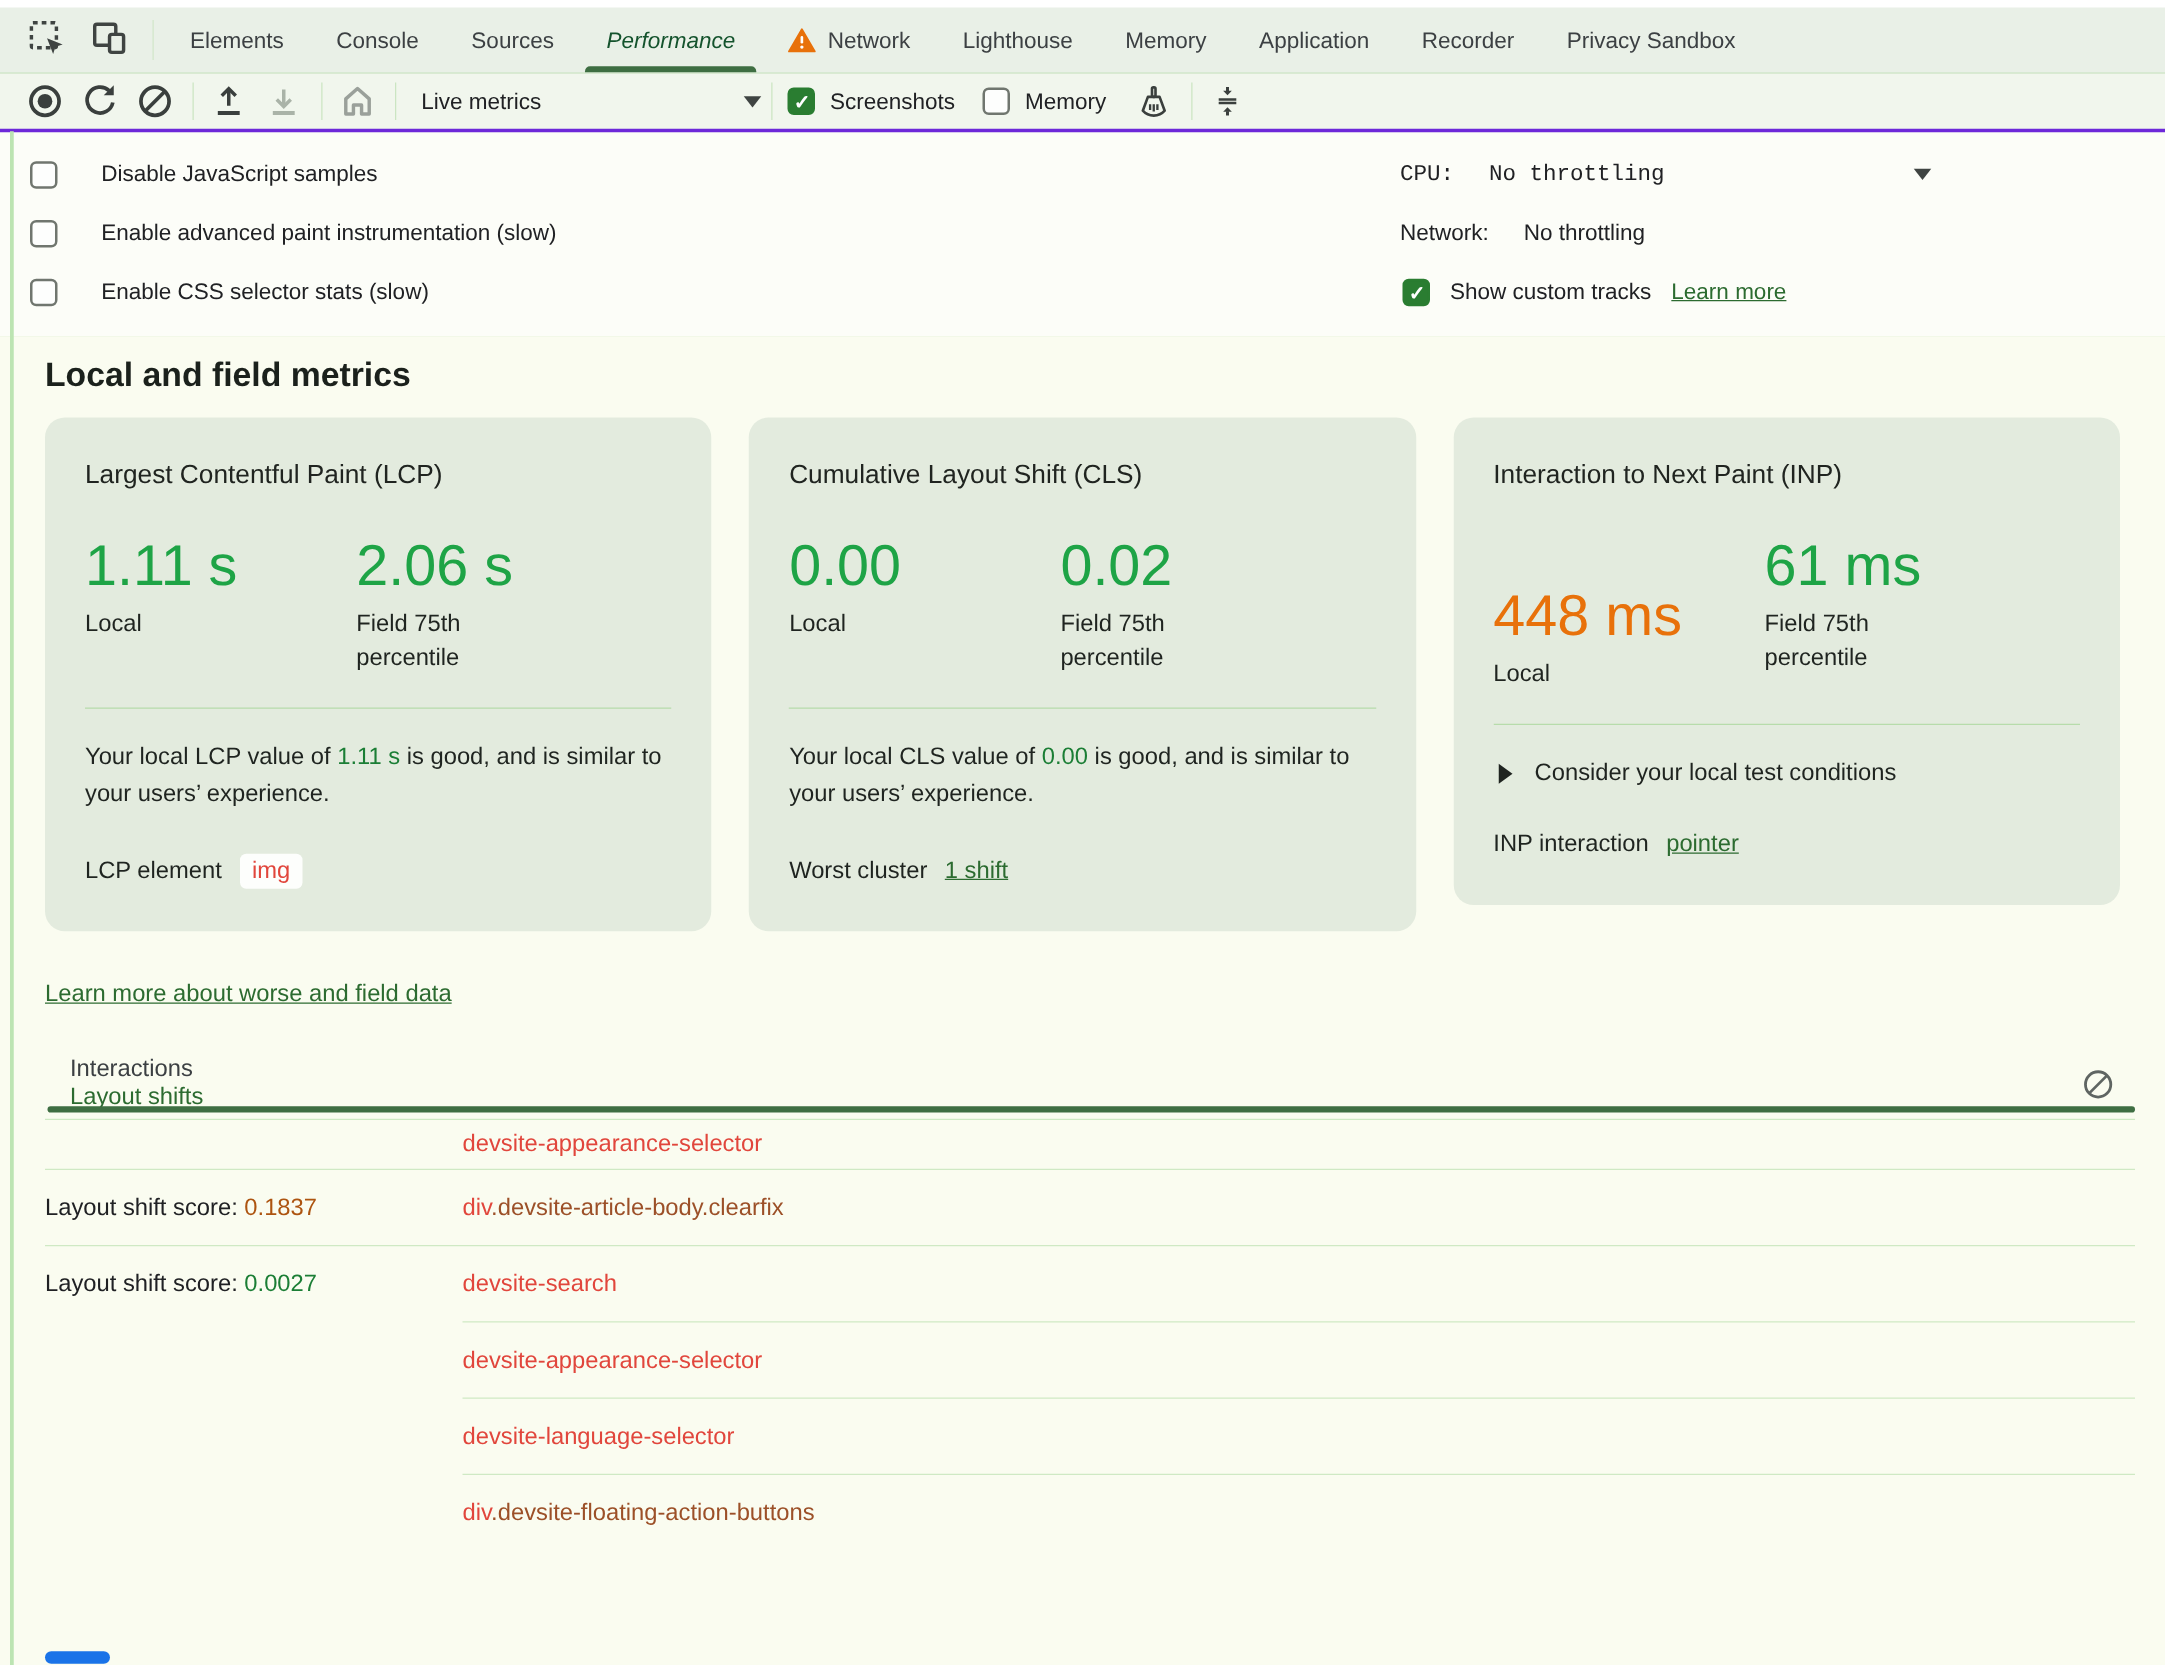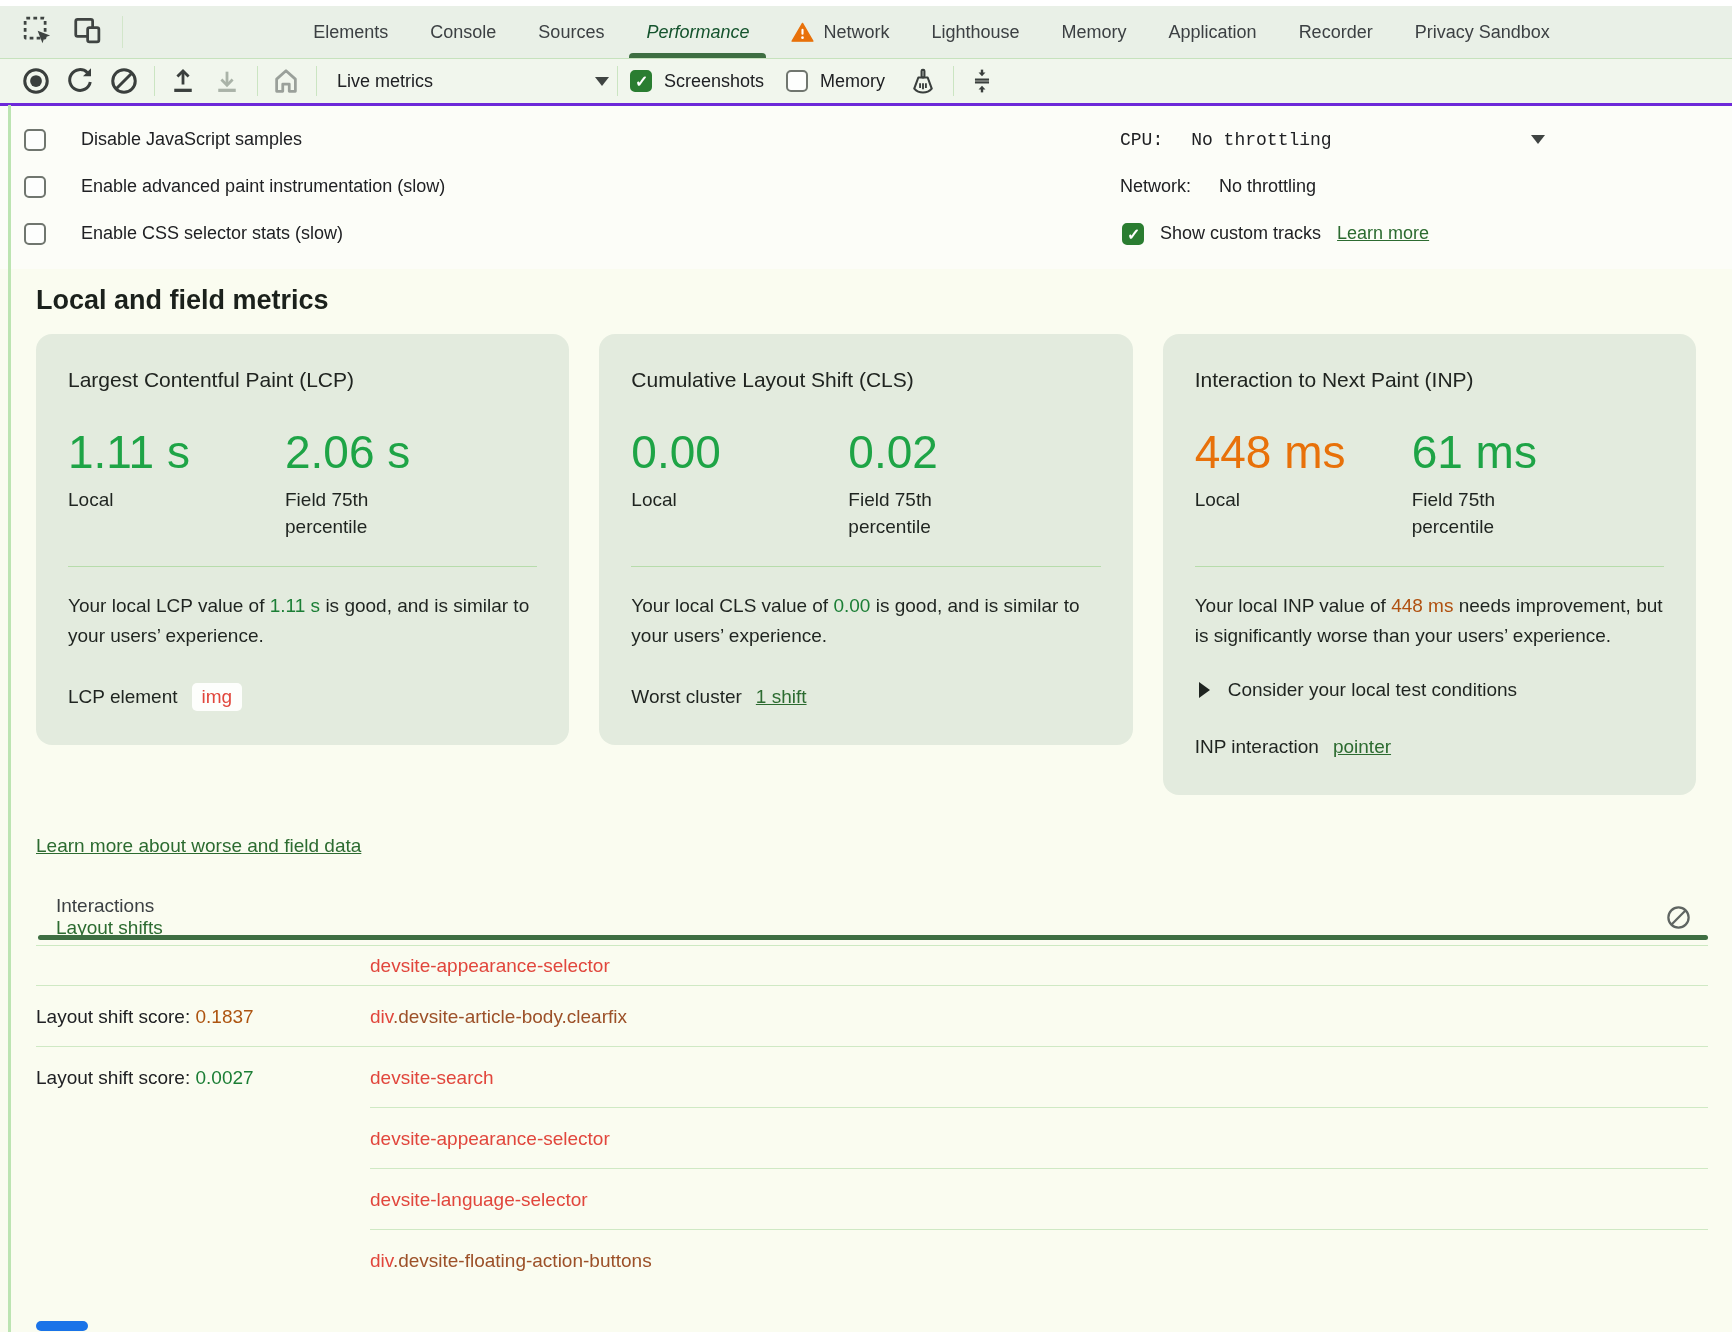--- a/index.html
+++ b/index.html
@@ -5,21 +5,21 @@
   html,body{margin:0;padding:0;}
   body{width:1732px;height:1332px;overflow:hidden;background:#ffffff;
        font-family:"Liberation Sans", sans-serif;color:#202124;position:relative;}
   .win{position:absolute;inset:0;}
 
   
   .tabbar{margin-top:6px;height:52px;background:#e9f0e7;border-bottom:1px solid #c6e2bd;
           display:flex;align-items:stretch;overflow:hidden;}
   .tab-icons{display:flex;align-items:center;gap:20px;padding:0 20px 0 22px;}
   .vsep{width:1px;height:32px;background:#d2e6ca;align-self:center;}
-  .tabs{display:flex;flex:1;overflow:hidden;white-space:nowrap;margin-left:8px;justify-content:center;}
+  .tabs{display:flex;flex:1;overflow:hidden;white-space:nowrap;margin-left:8px;}
   .tab{padding:0 21px;display:flex;align-items:center;font-size:18px;color:#3c4043;position:relative;}
   .tab.active{color:#14532d;font-weight:500;font-style:italic;}
   .tab.active::after{content:'';position:absolute;left:4px;right:4px;bottom:0;height:5px;
           background:#3e6e42;border-radius:4px 4px 0 0;}
   .warn{margin-right:9px;display:flex;}
 
   
   .toolbar{height:44px;background:#f1f6ed;border-bottom:3px solid #6d28d9;
            display:flex;align-items:center;padding-left:20px;}
   .ibtn{width:32px;height:32px;display:flex;align-items:center;justify-content:center;margin-right:12px;}
@@ -56,21 +56,21 @@
 
   .cards{display:flex;gap:30px;margin-top:18px;margin-right:36px;align-items:flex-start;}
   .card{background:#e3ebde;border-radius:16px;padding:32px;box-sizing:border-box;flex:1;
         font-size:19px;color:#1f2420;}
   .card-title{font-size:21px;font-weight:500;color:#202420;line-height:28px;}
   .vals{display:flex;margin-top:30px;}
   .vcol1{width:217px;flex:none;}
   .vcol2{flex:1;}
   .bigval{font-size:46px;line-height:56px;}
   .green{color:#1ea446;}
-  .orange{color:#e8710a;}
+  .orange{color:#e8710a;margin-top:40px;}
   .vlabel{font-size:19px;line-height:27px;margin-top:6px;color:#1f2420;}
   hr.card-div{border:none;border-top:1px solid #b7dcab;margin:26px 0 0 0;}
   .card p{margin:24px 0 0 0;line-height:30px;}
   .ival{font-weight:500;}
   .ival.green{color:#1b7e35;}
   .ival.orange{color:#b0500f;}
   .card-footer{margin-top:30px;display:flex;align-items:center;gap:14px;height:32px;}
   .chip{background:#fdfefc;border-radius:5px;padding:3px 10px;color:#e1463c;}
   .expander{margin-top:28px;display:flex;align-items:center;gap:18px;font-weight:500;padding-left:4px;}
   .tri-right{width:0;height:0;border-top:8px solid transparent;border-bottom:8px solid transparent;
@@ -315,21 +315,20 @@
           <div class="vcol1">
             <div class="bigval orange">448 ms</div>
             <div class="vlabel">Local</div>
           </div>
           <div class="vcol2">
             <div class="bigval green">61 ms</div>
             <div class="vlabel"><span>Field 75th</span><br><span>percentile</span></div>
           </div>
         </div>
         <hr class="card-div">
-        <p><span>Your local INP value of </span><span class="ival orange">448 ms</span><span> needs improvement, but is significantly worse than your users’ experience.</span></p>
         <div class="expander">
           <span class="tri-right"></span>
           <span>Consider your local test conditions</span>
         </div>
         <div class="card-footer">
           <span>INP interaction</span>
           <span class="glink">pointer</span>
         </div>
       </div>
     </div>

